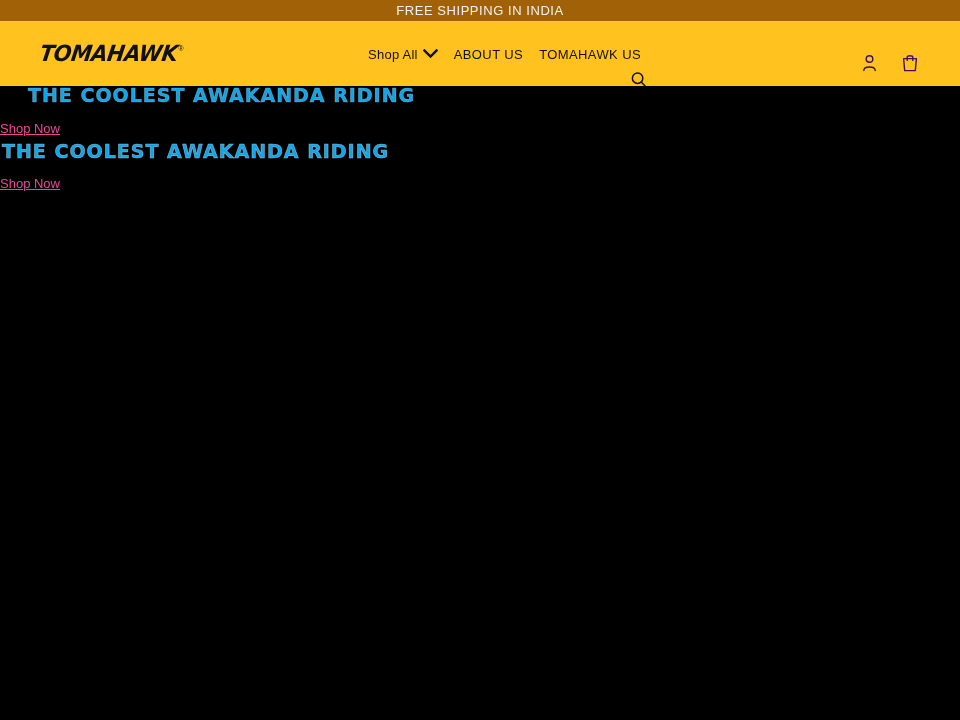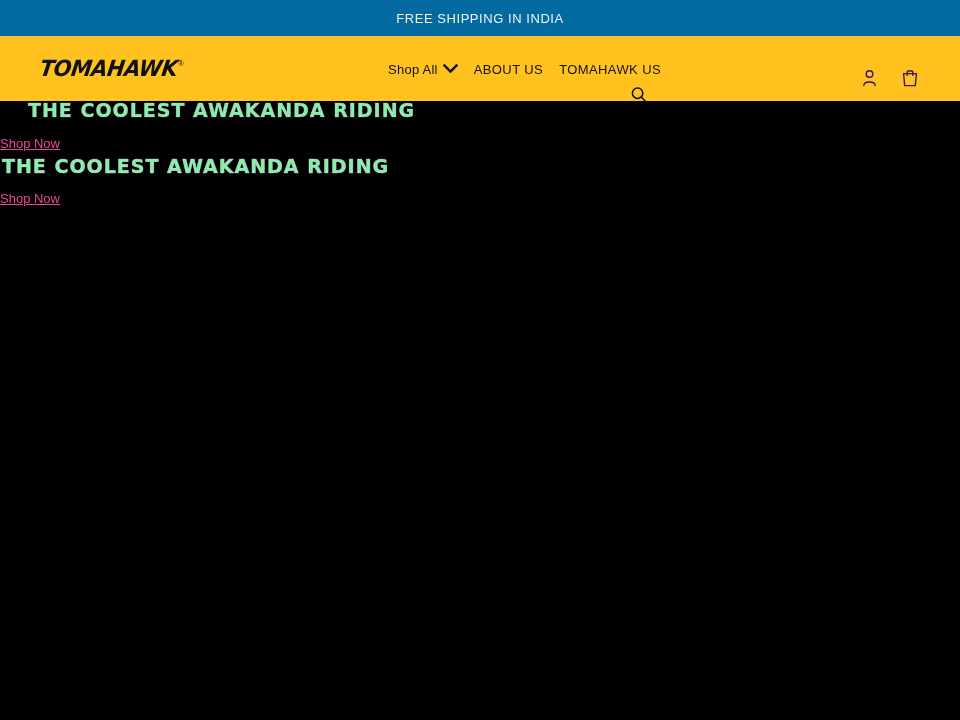--- a/index.html
+++ b/index.html
@@ -6,22 +6,22 @@
   * { margin:0; padding:0; box-sizing:border-box; }
   html, body {
     width:960px; height:720px;
     background:#000;
     font-family:"Liberation Sans", sans-serif;
     overflow:hidden;
   }
 
   
   .announcement{
-    width:100%; height:36px;
-    background:#0369a1;
+    width:100%; height:21px;
+    background:#a16207;
     display:flex; align-items:center; justify-content:center;
   }
   .announcement-text{
     color:#f2f2f2;
     font-size:13px;
     letter-spacing:.55px;
     font-weight:400;
   }
 
   
@@ -57,21 +57,20 @@
     font-family:"Liberation Sans", sans-serif;
     font-style:normal;
   }
 
   .main-nav{
     position:absolute;
     left:368px; top:50%;
     transform:translateY(-50%);
     display:flex; align-items:center;
     gap:16px;
-    margin-left:20px;
   }
   .nav-item{
     display:flex; align-items:center; gap:5px;
     color:#111;
     font-size:13px;
     letter-spacing:.25px;
     cursor:pointer;
     white-space:nowrap;
   }
   .nav-item.caps{ letter-spacing:.4px;text-align:right; }
@@ -109,21 +108,21 @@
   .slide{
     position:relative;
     width:100%;
   }
   .slide-heading{
     font-family:"DejaVu Sans", sans-serif;
     font-weight:bold;
     font-size:19px;
     line-height:1;
     letter-spacing:1px;
-    color:#86efac;
+    color:#0ea5e9;
     -webkit-text-stroke:0.6px rgba(220,220,225,0.40);
     text-shadow:0 0 1px rgba(200,200,210,0.22);
     white-space:nowrap;
     padding-left:28px;
     user-select:none;
   }
   .slide-heading.second{
     padding-left:2px;
     -webkit-text-stroke:0.6px rgba(225,225,232,0.52);
   }

